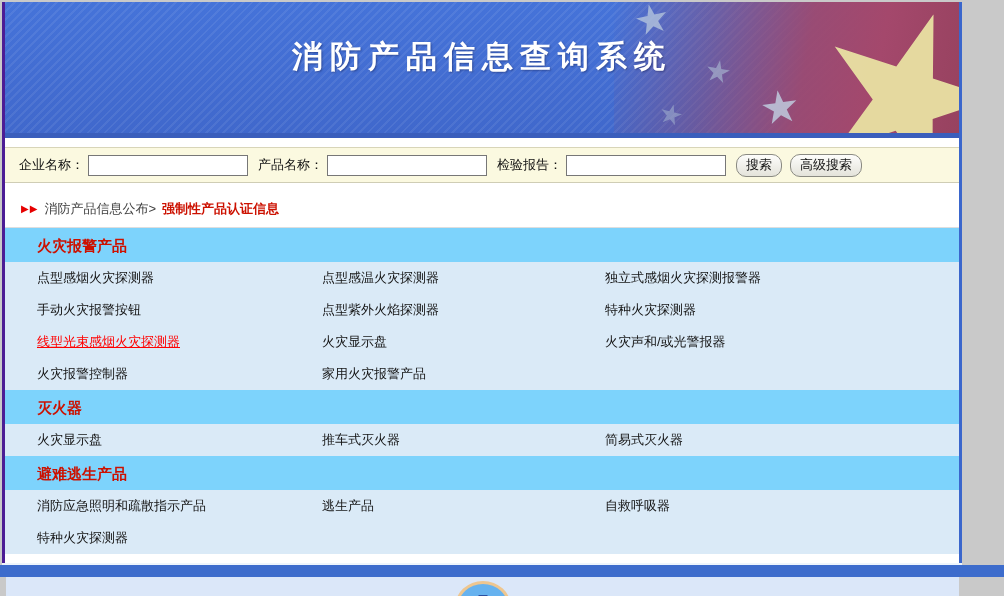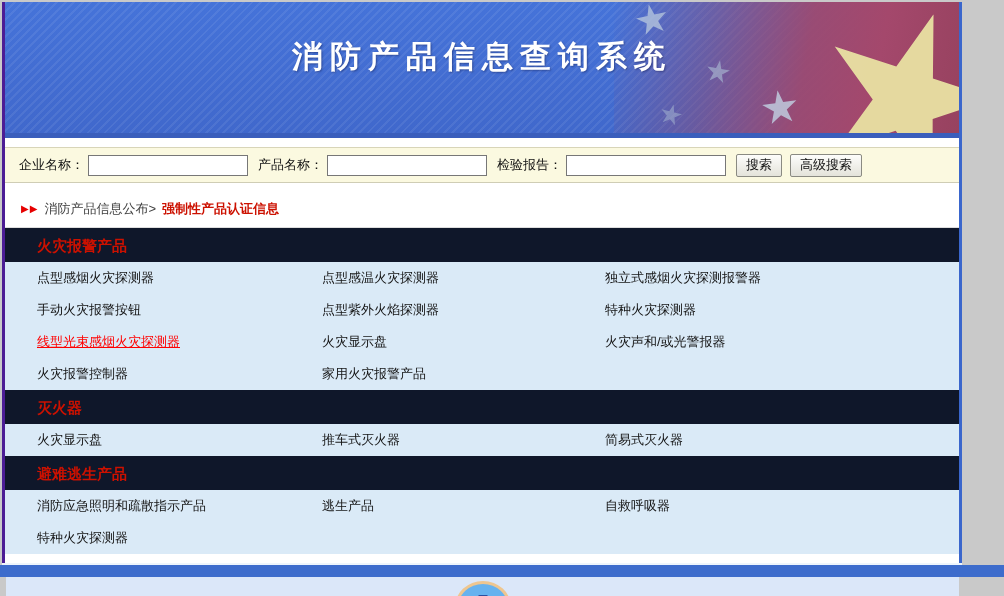--- a/index.html
+++ b/index.html
@@ -48,39 +48,39 @@
     display:flex; align-items:center; padding-left:14px; font-size:13px; color:#111;
   }
   .field { display:flex; align-items:center; }
   .field label { margin-right:4px; white-space:nowrap; }
   .field input {
     width:160px; height:21px; border:1px solid #777; background:#fff; margin-right:10px;
     font-size:13px; padding:0 3px;
   }
   .btn {
     height:23px; margin-right:8px; padding:0 9px; font-size:13px; color:#111;
-    background:linear-gradient(#fdfdfb,#e4e3da); border:1px solid #8a8a82; border-radius:2px;
+    background:linear-gradient(#fdfdfb,#e4e3da); border:1px solid #8a8a82; border-radius:10px;
     cursor:pointer; white-space:nowrap;
   }
 
   
   .gap-b { height:7px; background:#ffffff; }
   .breadcrumb {
     height:38px; background:#fff; border-bottom:1px solid #dedede;
     display:flex; align-items:center; padding-left:16px; font-size:13px;
   }
   .bc-marker { color:#e60000; font-size:10px; letter-spacing:1px; margin-right:6px; }
   .bc-root { color:#404040; text-decoration:none; margin-right:6px; }
   .bc-current { color:#cc1100; font-weight:bold; }
 
   
   .sections { flex:1; background:#ffffff; }
   .cat-title {
     height:34px; line-height:36px; padding-left:32px;
-    font-size:15px; font-weight:bold; color:#cc1100; background:#0f172a;
+    font-size:15px; font-weight:bold; color:#cc1100; background:#7dd3fc;
   }
   .cat-items {
     background:#daeaf7; display:grid;
     grid-template-columns:285px 283px auto; grid-auto-rows:32px;
     align-items:center; padding-left:32px;
   }
   .item-link { font-size:13px; color:#141414; text-decoration:none; white-space:nowrap; }
   .item-link.highlighted { color:#ff0000; text-decoration:underline; }
 
   

